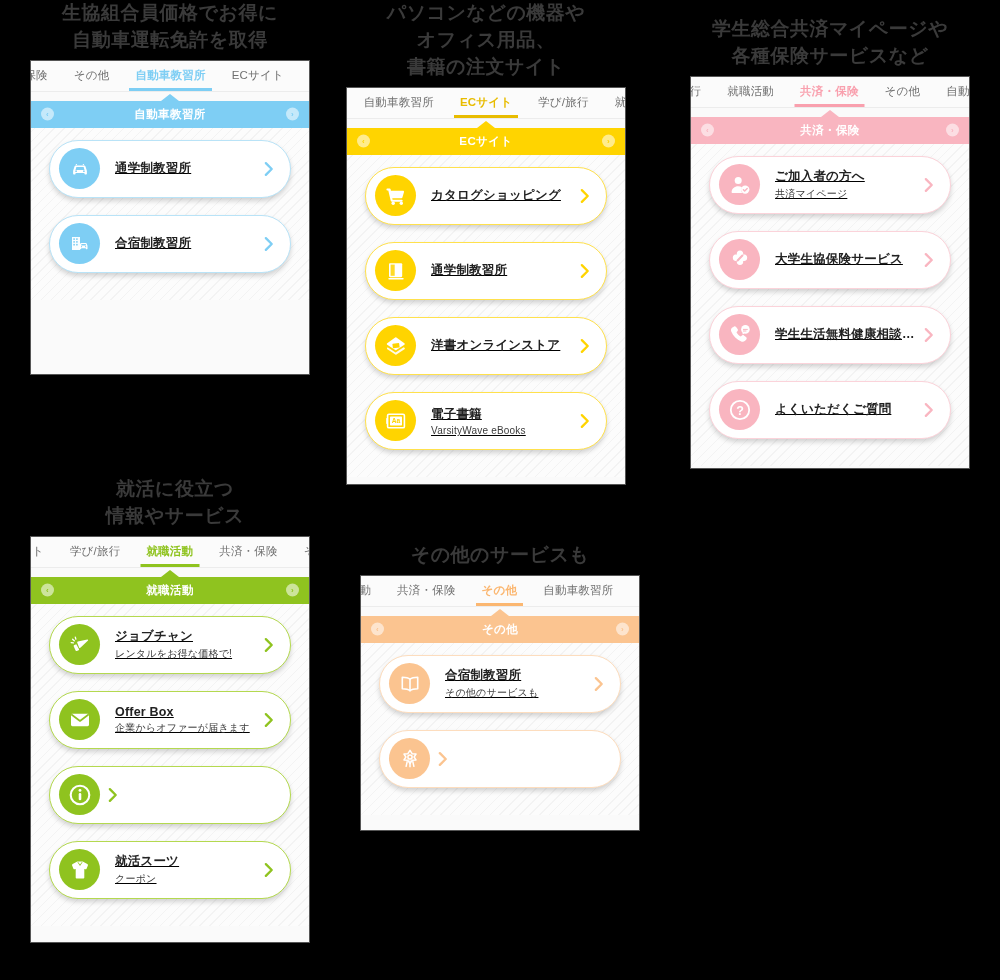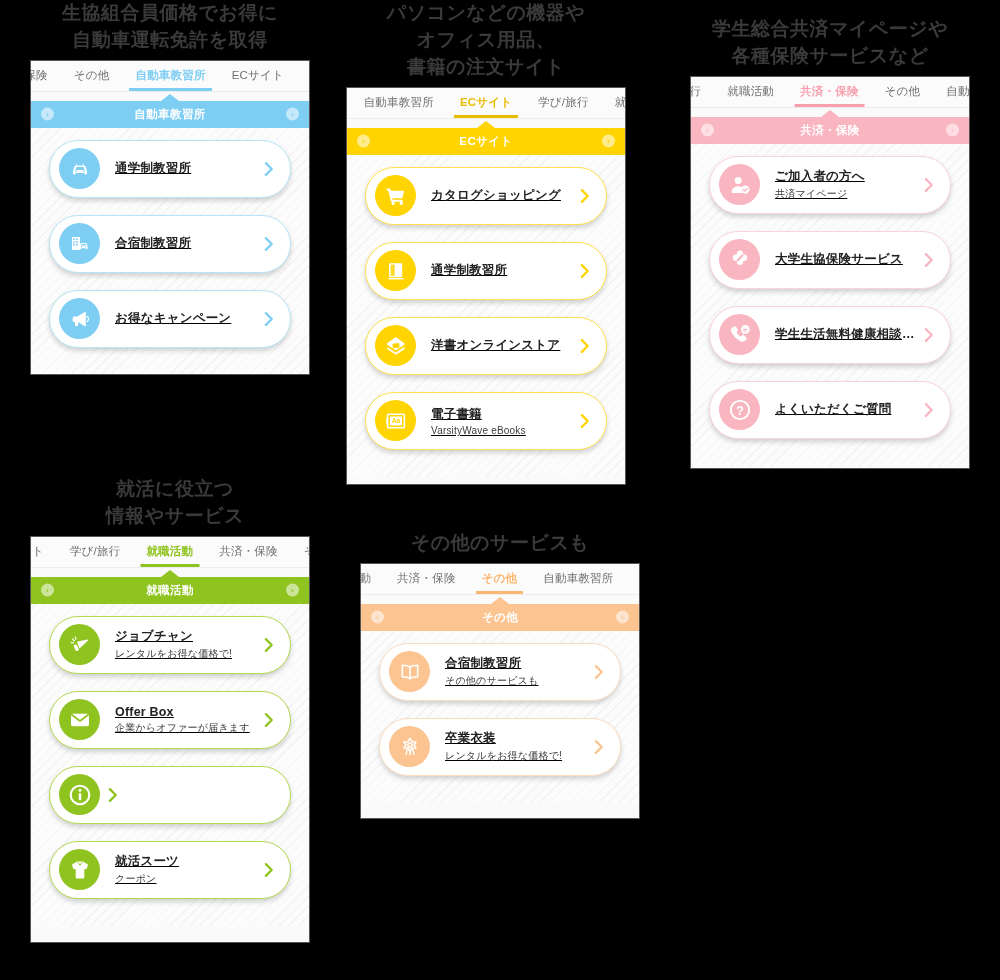--- a/index.html
+++ b/index.html
@@ -220,36 +220,20 @@
               </div>
               <div class="txt">
                 <div class="t1">合宿制教習所</div>
               </div>
               <div class="chev">
                 <svg viewBox="0 0 14 20" fill="none" stroke="#7ecef4" stroke-width="2.6" stroke-linecap="round" stroke-linejoin="round">
                   <path d="M3.5 3.5L10 10l-6.5 6.5"></path>
                 </svg>
               </div>
             </div>
-            <div class="card">
-              <div class="ic">
-                <svg viewBox="0 0 24 24" fill="#fff">
-                  <path d="M17.8 5.6c0-.6-.65-.95-1.15-.62L9.5 9.6H6.3c-.9 0-1.6.72-1.6 1.6v2.2c0 .88.7 1.6 1.6 1.6h.6v3.1c0 .5.4.9.9.9h1.5c.5 0 .9-.4.9-.9v-3.1l6.45 4.3c.5.33 1.15-.02 1.15-.62V5.6z"></path>
-                  <path d="M19.1 9.5c.9.55 1.4 1.5 1.4 2.5s-.5 1.95-1.4 2.5" stroke="#fff" stroke-width="1.3" fill="none" stroke-linecap="round"></path>
-                </svg>
-              </div>
-              <div class="txt">
-                <div class="t1">お得なキャンペーン</div>
-              </div>
-              <div class="chev">
-                <svg viewBox="0 0 14 20" fill="none" stroke="#7ecef4" stroke-width="2.6" stroke-linecap="round" stroke-linejoin="round">
-                  <path d="M3.5 3.5L10 10l-6.5 6.5"></path>
-                </svg>
-              </div>
-            </div>
           </div>
         </div>
       </div>
     </div>
     <div class="panel-wrap" style="left: 341px; top: 0px; width: 290px;">
       <div class="panel-caption">パソコンなどの機器や
 オフィス用品、
 書籍の注文サイト</div>
       <div class="device" data-theme="ec-site" style="--acc: #ffd400; --cardline: #ffe14d; margin-left: 5px; width: 280px; height: 398px;">
         <div class="tabbar">
@@ -520,21 +504,21 @@
               <div class="chev">
                 <svg viewBox="0 0 14 20" fill="none" stroke="#8fc31f" stroke-width="2.6" stroke-linecap="round" stroke-linejoin="round">
                   <path d="M3.5 3.5L10 10l-6.5 6.5"></path>
                 </svg>
               </div>
             </div>
           </div>
         </div>
       </div>
     </div>
-    <div class="panel-wrap" style="left: 350px; top: 530px; width: 300px;">
+    <div class="panel-wrap" style="left: 350px; top: 542px; width: 300px;">
       <div class="panel-caption">その他のサービスも</div>
       <div class="device" data-theme="others" style="--acc: #fbc490; --cardline: #fdddbe; margin-left: 10px; width: 280px; height: 256px;">
         <div class="tabbar">
           <div class="tab" style="transform: translateX(-38px);">職活動</div>
           <div class="tab" style="transform: translateX(-38px);">共済・保険</div>
           <div class="tab active" style="color: rgb(251, 183, 113); transform: translateX(-38px);">その他</div>
           <div class="tab" style="transform: translateX(-38px);">自動車教習所</div>
           <div class="tab" style="transform: translateX(-38px);">ECサ</div>
         </div>
         <div class="body-area">
@@ -563,24 +547,20 @@
               </div>
             </div>
             <div class="card">
               <div class="ic">
                 <svg viewBox="0 0 24 24" fill="none" stroke="#fff" stroke-width="1.5" stroke-linejoin="round">
                   <path d="M12 3.4l2.1 3.3 3.9.4-1.9 2.9 1.9 2.9-3.9.4L12 16.6l-2.1-3.3-3.9-.4 1.9-2.9-1.9-2.9 3.9-.4z"></path>
                   <circle cx="12" cy="10" r="2.1"></circle>
                   <path d="M9.3 14.2l-1.3 5.6M14.7 14.2l1.3 5.6M12 13.6v6.6"></path>
                 </svg>
               </div>
-              <div class="txt">
-                <div class="t1">卒業衣装</div>
-                <div class="t2">レンタルをお得な価格で!</div>
-              </div>
               <div class="chev">
                 <svg viewBox="0 0 14 20" fill="none" stroke="#fbc490" stroke-width="2.6" stroke-linecap="round" stroke-linejoin="round">
                   <path d="M3.5 3.5L10 10l-6.5 6.5"></path>
                 </svg>
               </div>
             </div>
           </div>
         </div>
       </div>
     </div>

